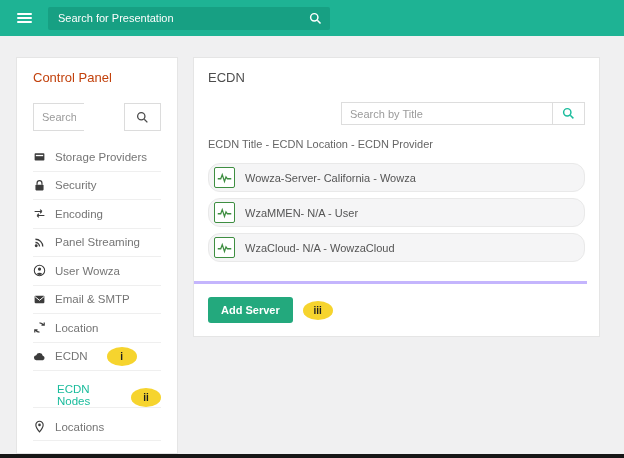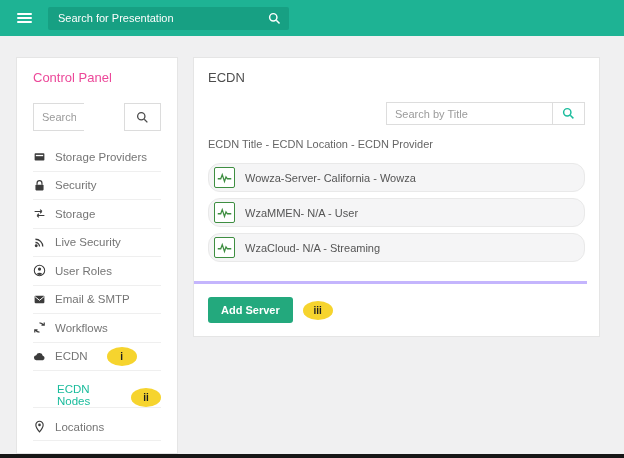--- a/index.html
+++ b/index.html
@@ -14,37 +14,37 @@
 
   
   .topbar {
     position: absolute; top: 0; left: 0; right: 0; height: 36px;
     background: var(--header_teal, #1eb394);
     display: flex; align-items: center;
   }
   .hamburger { margin-left: 17px; width: 15px; cursor: pointer; }
   .hamburger span { display: block; height: 2px; background: #fff; margin: 2px 0; border-radius: 1px; }
   .topbar-search {
-    position: relative; margin-left: 16px; width: 241px; height: 23px;
+    position: relative; margin-left: 16px; width: 282px; height: 23px;
     background: var(--header_search, #17a083); border-radius: 2px;
   }
   .topbar-search input {
     width: 100%; height: 100%; background: transparent; border: none; outline: none;
     color: #fff; font-size: 11px; padding: 0 30px 0 10px; font-family: inherit;
   }
   .topbar-search input::placeholder { color: #fdfdfd; opacity: 1; }
   .topbar-search .mag { position: absolute; right: 8px; top: 5px; width: 13px; height: 13px; color: #fff; }
 
   
   .card { background: #fff; border: 1px solid var(--card_border, #e5e5e5); position: absolute; }
   .sidebar { left: 16px; top: 57px; width: 162px; height: 397px; }
   .main    { left: 193px; top: 57px; width: 407px; height: 280px; }
 
   
-  .sb-title { padding: 12px 16px 0; font-size: 13px; color: #ec4899; font-weight: 500; }
+  .sb-title { padding: 12px 16px 0; font-size: 13px; color: #c2410c; font-weight: 500; }
   .sb-search { display: flex; height: 28px; margin: 18px 16px 0; gap: 40px; }
   .sb-search input {
     flex: 1; min-width: 0; border: 1px solid #dcdcdc; border-right: none;
     padding: 0 8px; font-size: 11px; color: #555; outline: none; font-family: inherit;
   }
   .sb-search input::placeholder { color: #9b9b9b; opacity: 1; }
   .sb-search button {
     width: 37px; border: 1px solid #dcdcdc; background: #fff; color: #4a4a4a;
     display: flex; align-items: center; justify-content: center; cursor: pointer;
   }
@@ -67,21 +67,21 @@
     display: inline-flex; align-items: center; justify-content: center;
     margin-left: 10px; flex: none;
   }
 
   
   .main-title { padding: 12px 14px 0; font-size: 13px; color: #4d4d4d; font-weight: 500; }
   .main-search-row { display: flex; justify-content: flex-end; margin: 17px 14px 0; }
   .main-search { display: flex; width: 244px; height: 23px; }
   .main-search input {
     flex: 1; min-width: 0; border: 1px solid #ddd; border-right: none;
-    padding: 0 8px; font-size: 11px; color: #555; outline: none; font-family: inherit; margin-left: 45px;
+    padding: 0 8px; font-size: 11px; color: #555; outline: none; font-family: inherit;
   }
   .main-search input::placeholder { color: #9b9b9b; opacity: 1; }
   .main-search button {
     width: 33px; border: 1px solid #ddd; background: #fff; color: var(--accent_teal, #1abc9c);
     display: flex; align-items: center; justify-content: center; cursor: pointer;
   }
   .main-search button svg { width: 13px; height: 13px; }
   .list-header { margin: 13px 14px 13px; font-size: 11px; color: #666; }
   .server-row {
     margin: 0 14px 6px; height: 29px;
@@ -153,49 +153,49 @@
       <svg class="mi" viewBox="0 0 16 16">
           <rect x="3" y="7" width="10" height="7" rx="1" fill="currentColor"></rect>
           <path d="M5 7V5a3 3 0 0 1 6 0v2" fill="none" stroke="currentColor" stroke-width="1.5"></path>
         </svg>
       <span>Security</span>
     </li>
     <li>
       <svg class="mi" viewBox="0 0 16 16">
           <path d="M2 5.5h9M11 5.5L8.8 3.3M11 5.5L8.8 7.7M14 10.5H5M5 10.5l2.2-2.2M5 10.5l2.2 2.2" fill="none" stroke="currentColor" stroke-width="1.4"></path>
         </svg>
-      <span>Storage</span>
+      <span>Encoding</span>
     </li>
     <li>
       <svg class="mi" viewBox="0 0 16 16">
           <circle cx="4" cy="12" r="1.8" fill="currentColor"></circle>
           <path d="M3 8a5 5 0 0 1 5 5M3 4a9 9 0 0 1 9 9" fill="none" stroke="currentColor" stroke-width="1.6"></path>
         </svg>
-      <span>Live Security</span>
+      <span>Panel Streaming</span>
     </li>
     <li>
       <svg class="mi" viewBox="0 0 16 16">
           <circle cx="8" cy="8" r="6.4" fill="none" stroke="currentColor" stroke-width="1.3"></circle>
           <circle cx="8" cy="6.3" r="2" fill="currentColor"></circle>
           <path d="M4.6 12.4a4.2 4.2 0 0 1 6.8 0 6.4 6.4 0 0 1-6.8 0z" fill="currentColor"></path>
         </svg>
-      <span>User Roles</span>
+      <span>User Wowza</span>
     </li>
     <li>
       <svg class="mi" viewBox="0 0 16 16">
           <rect x="2" y="3.5" width="12" height="9" rx="1" fill="currentColor"></rect>
           <path d="M2.5 4.5L8 9l5.5-4.5" fill="none" stroke="#fff" stroke-width="1.2"></path>
         </svg>
       <span>Email &amp; SMTP</span>
     </li>
     <li>
       <svg class="mi" viewBox="0 0 16 16">
           <path d="M8 2.2a5.8 5.8 0 0 1 5 2.9M13.8 1.8v3.4h-3.4M8 13.8a5.8 5.8 0 0 1-5-2.9M2.2 14.2v-3.4h3.4" fill="none" stroke="currentColor" stroke-width="1.5"></path>
         </svg>
-      <span>Workflows</span>
+      <span>Location</span>
     </li>
     <li>
       <svg class="mi" viewBox="0 0 16 16">
           <path d="M4.3 12.5a3 3 0 0 1-.3-6A4.1 4.1 0 0 1 12 7.1a2.8 2.8 0 0 1 .3 5.4z" fill="currentColor"></path>
         </svg>
       <span>ECDN</span>
       <span class="badge">i</span>
     </li>
     <li class="sub-item">
       <span>ECDN Nodes</span>
@@ -243,21 +243,21 @@
         </svg>
     </span>
     <span class="srv-label">WzaMMEN- N/A - User</span>
   </div>
   <div class="server-row">
     <span class="pulse-box">
       <svg viewBox="0 0 20 16">
           <polyline points="1,9 5,9 7,3.5 10,12.5 12,6.5 13.8,9 19,9" fill="none" stroke="currentColor" stroke-width="1.7"></polyline>
         </svg>
     </span>
-    <span class="srv-label">WzaCloud- N/A - Streaming</span>
+    <span class="srv-label">WzaCloud- N/A - WowzaCloud</span>
   </div>
 
   <div class="main-footer">
     <button class="add-btn">Add Server</button>
     <span class="badge">iii</span>
   </div>
 </section>
 
 <div class="bottom-bar"></div>
 

